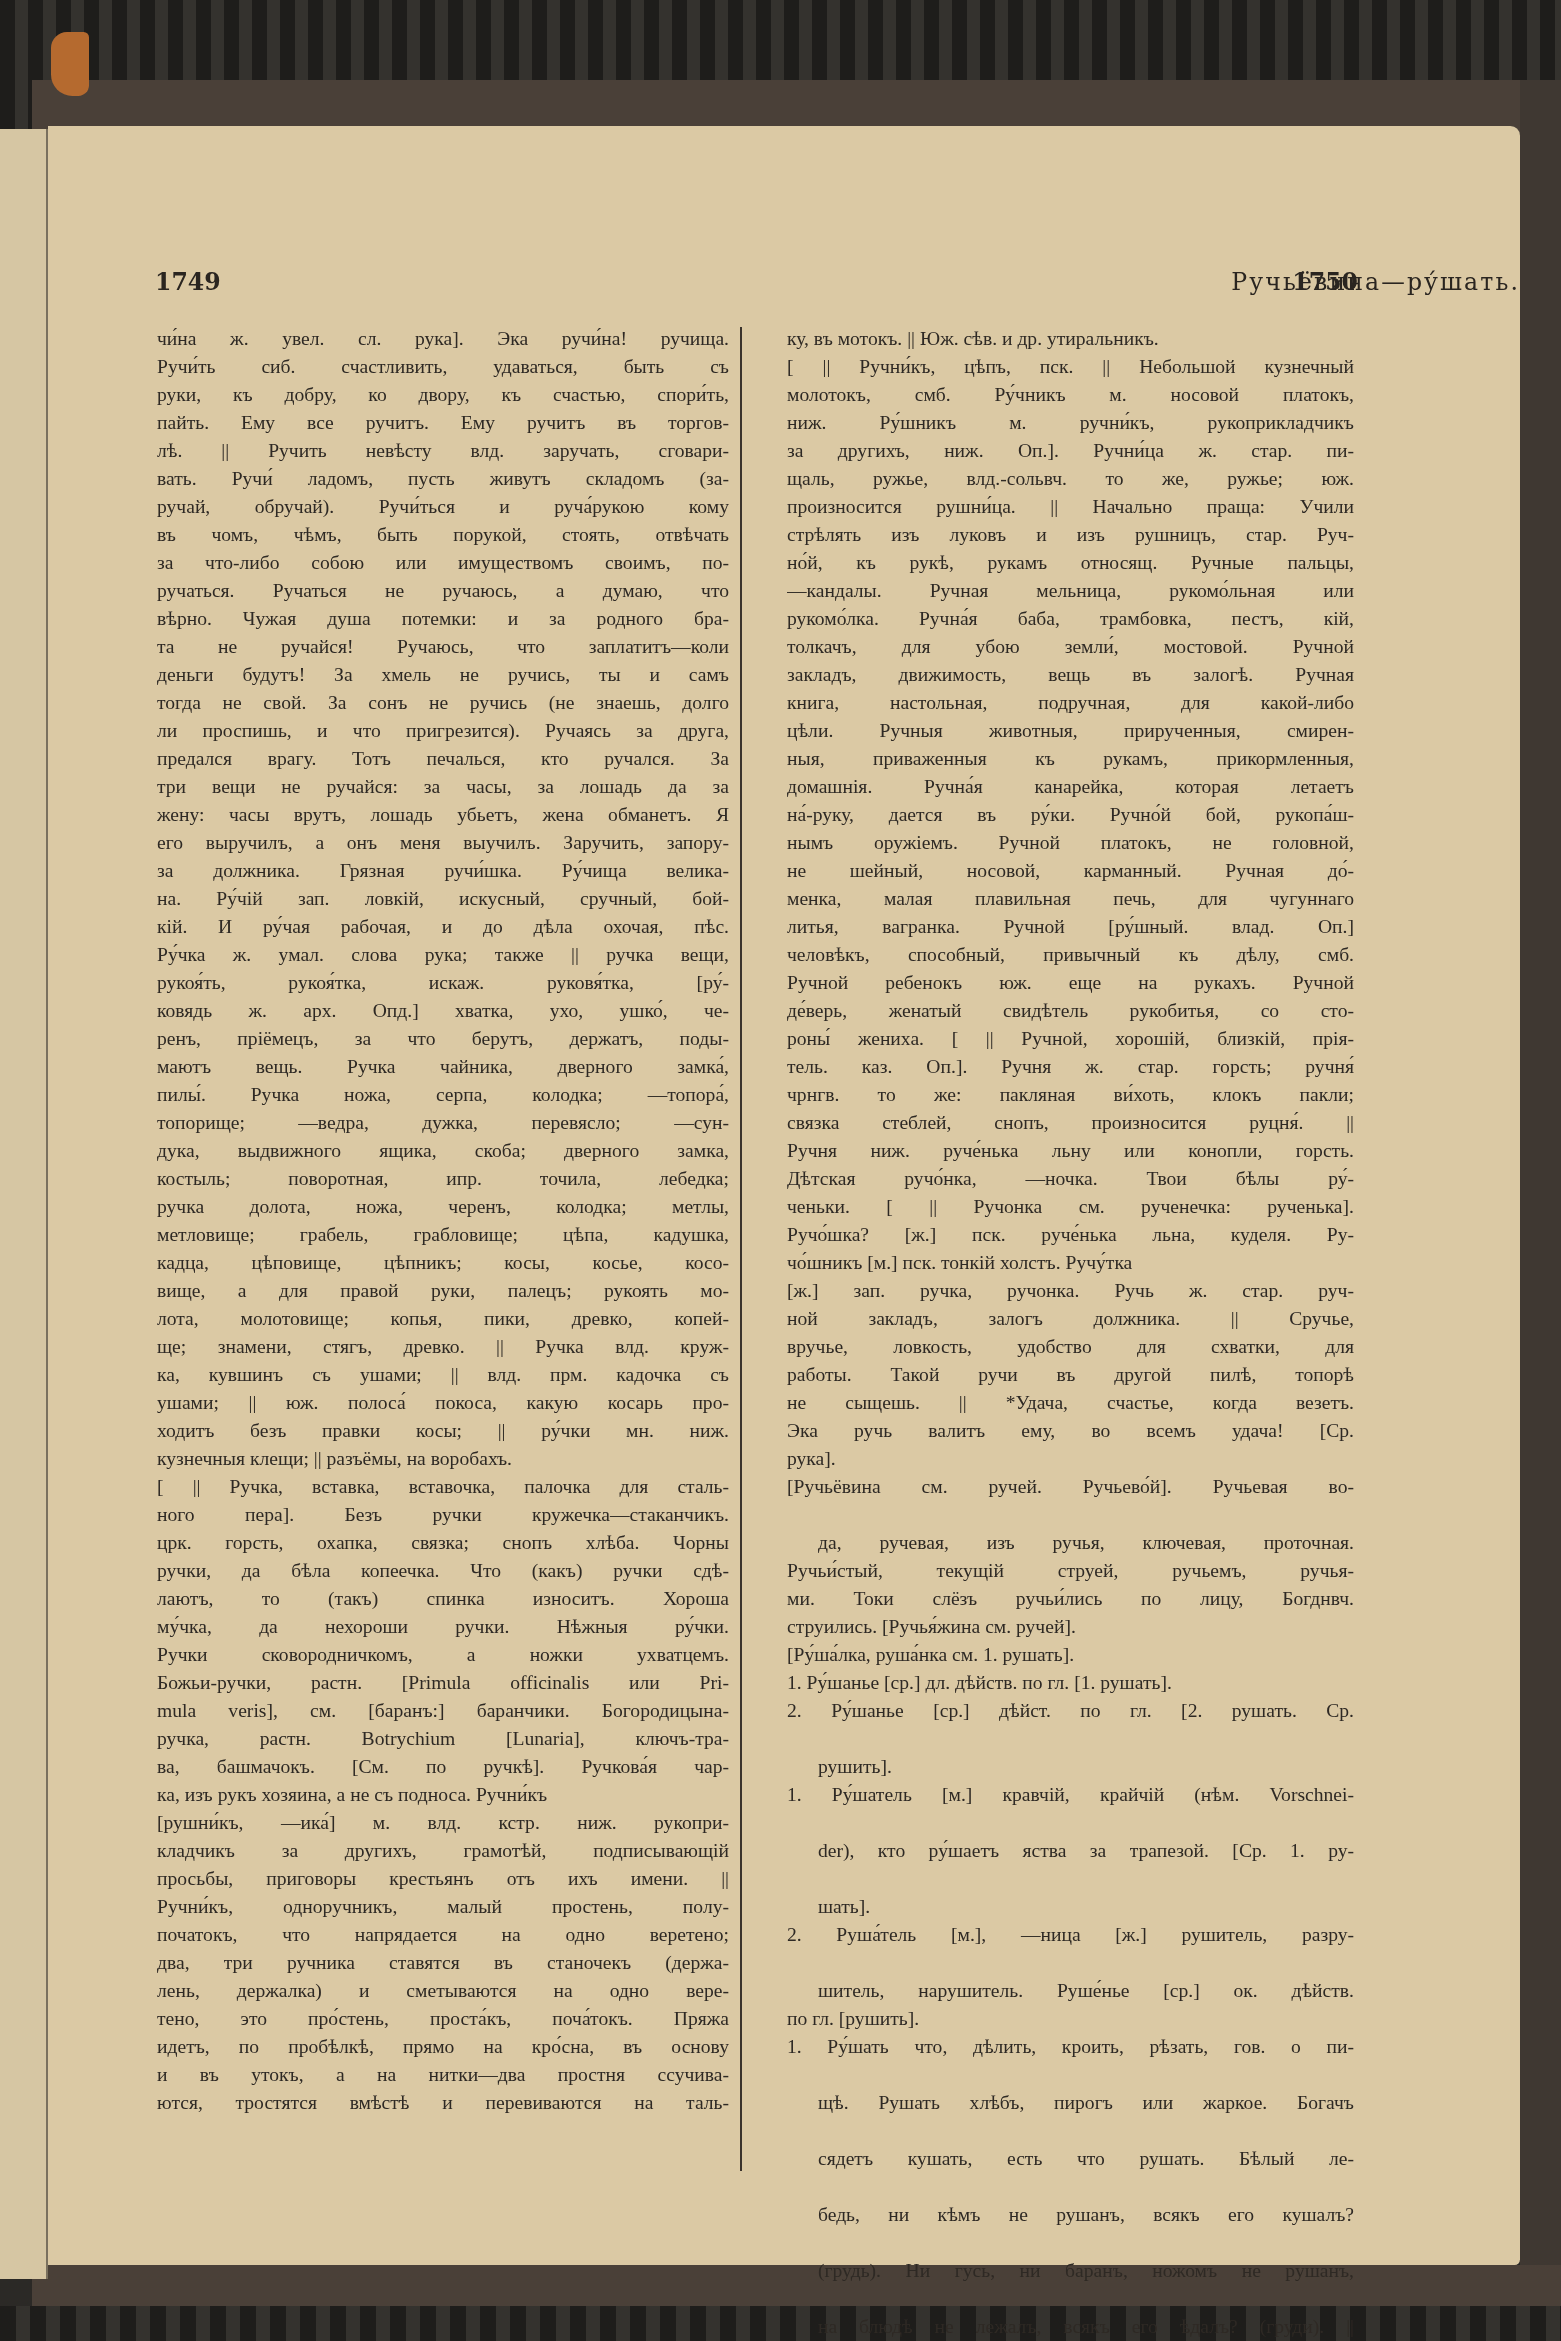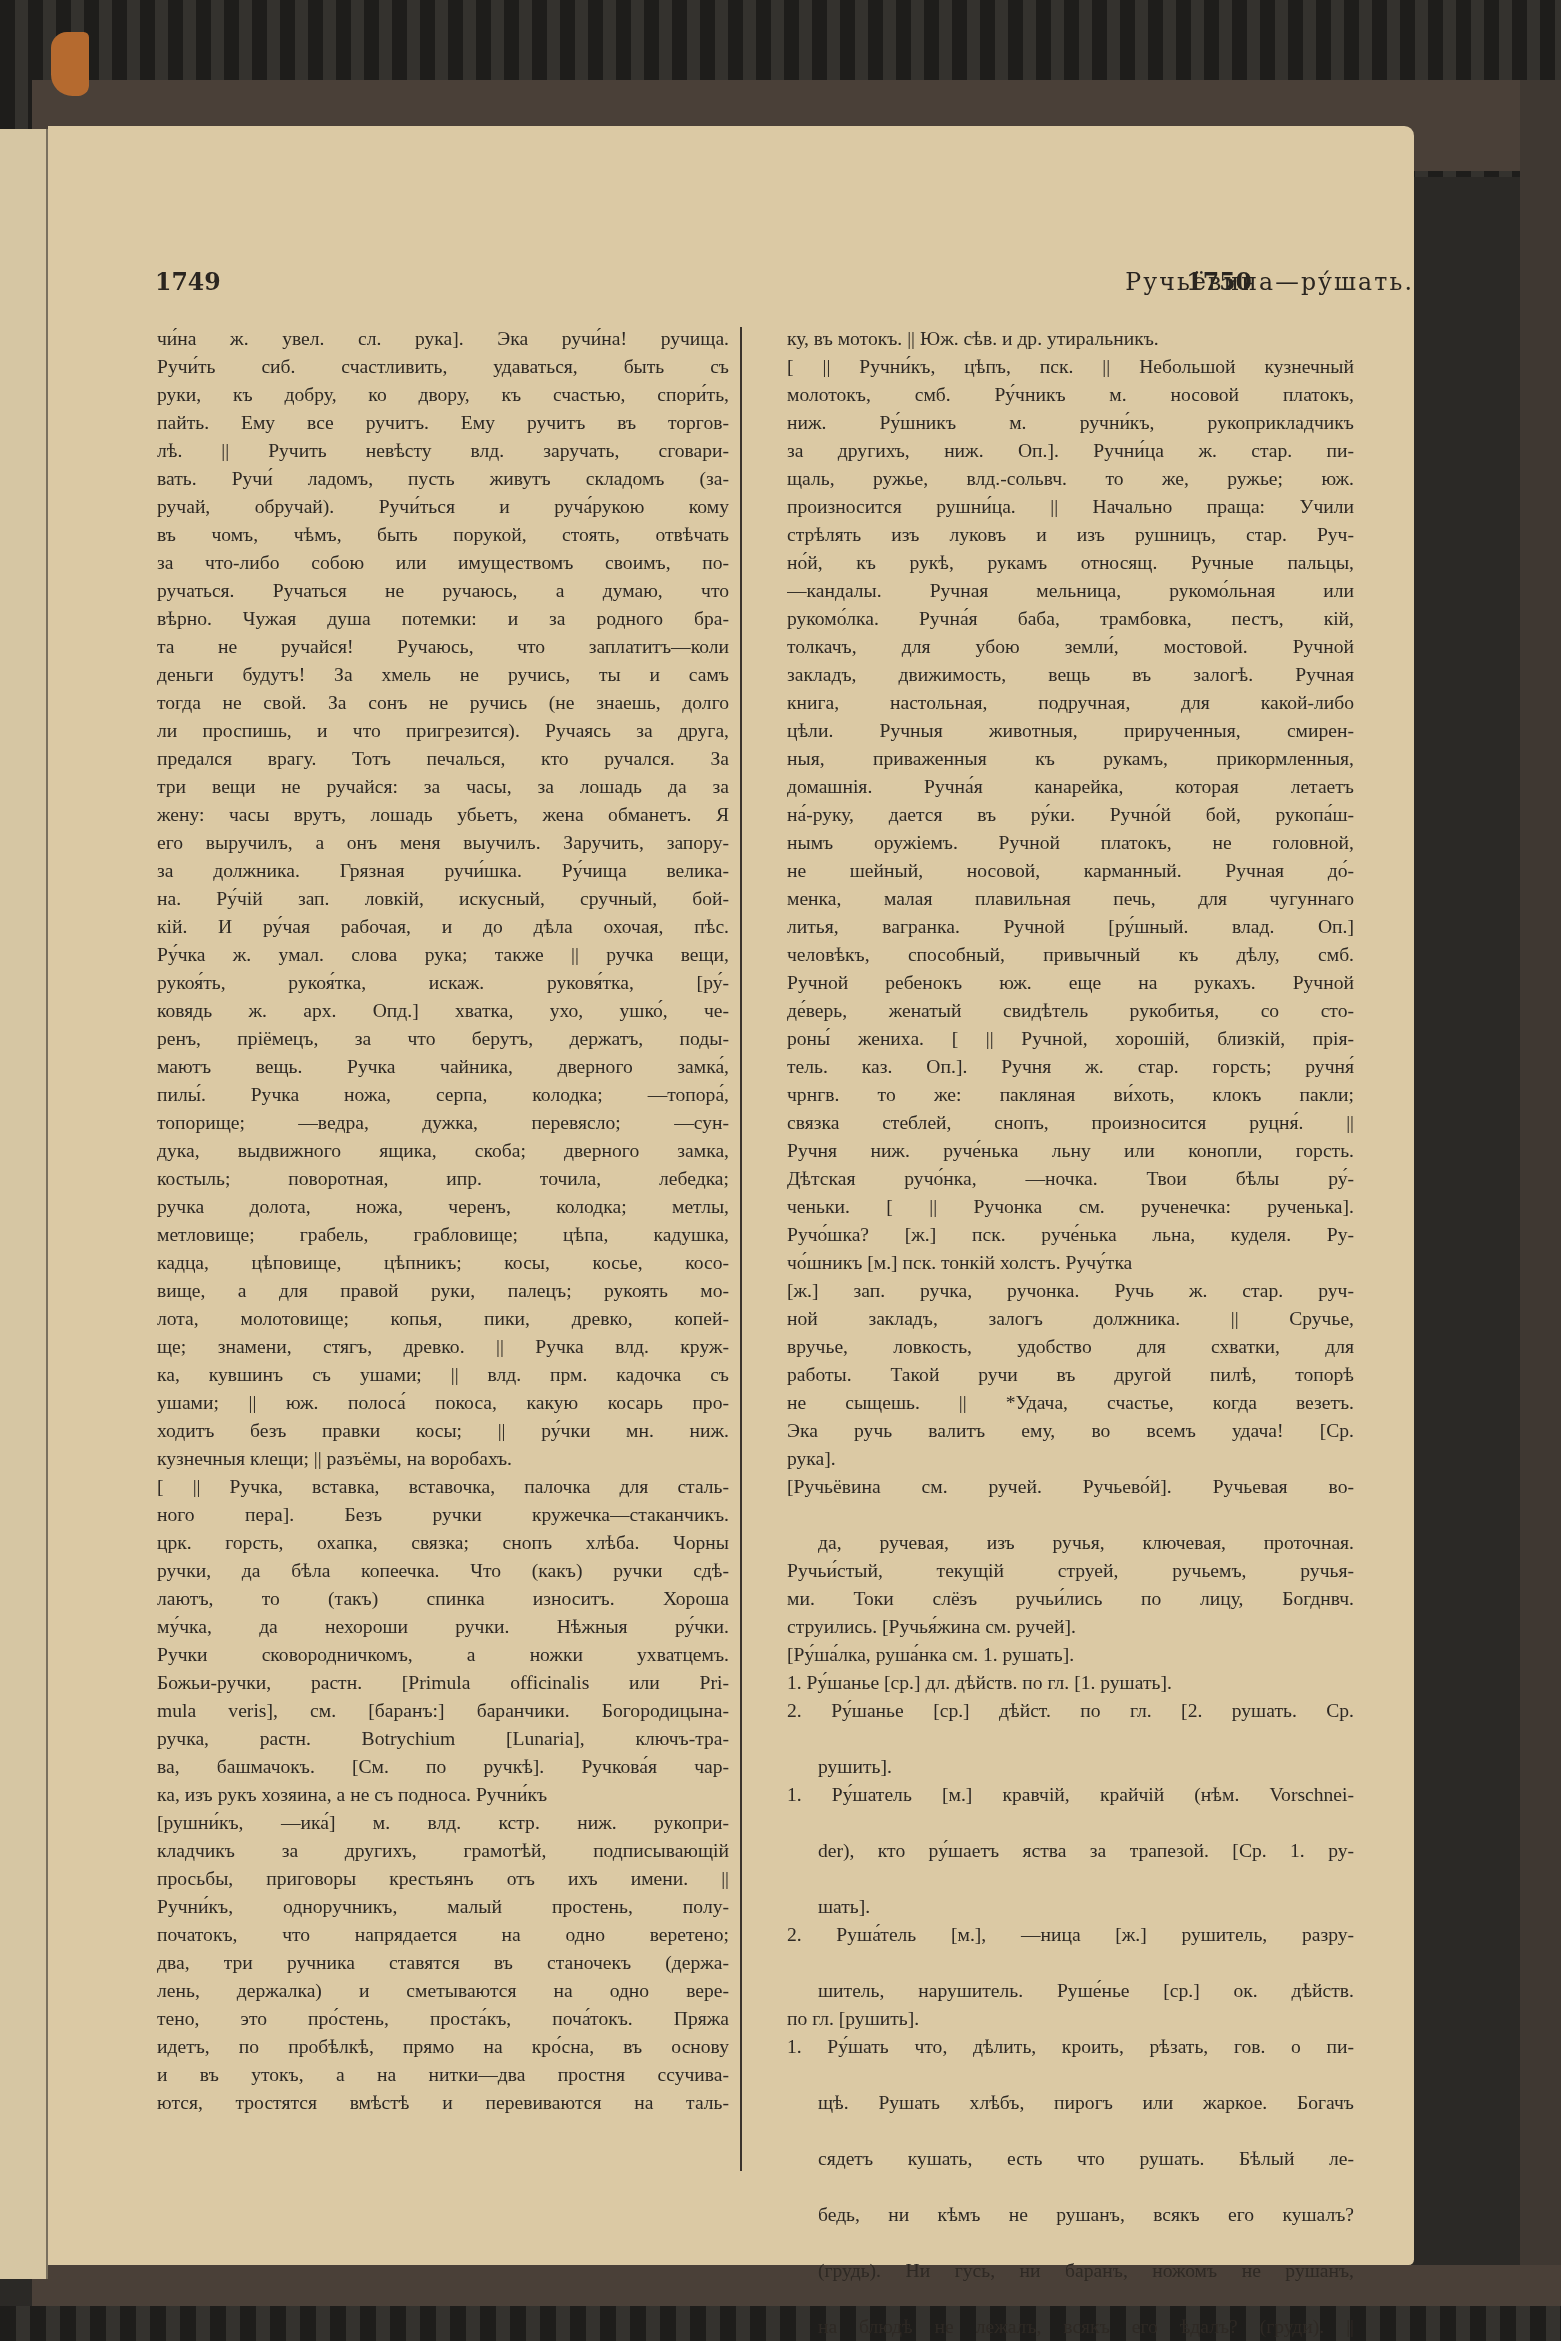--- a/index.html
+++ b/index.html
@@ -33,21 +33,21 @@
   .left-page-edge {
     position:absolute; left:0; top:129px; width:46px; height:2150px;
     background:#d6c6a3;
     border-right:2.1px solid #7a705e;
   }
   .torn-corner {
     position:absolute; left:51px; top:32px; width:38px; height:64px;
     background:#b56a2f; border-radius:16px 5.4px 10.7px 21.4px;
   }
   .page {
-    position:absolute; left:48px; top:126px; width:1366px; height:2139px;
+    position:absolute; left:48px; top:126px; width:1472px; height:2139px;
     background:#dbc9a4;
     border-radius:0 9.7px 5.4px 0;
   }
   .running-head {
     position:absolute; top:142px; left:0; width:100%; height:32px;
     font-size:23.6px; color:#2a2520;
   }
   .pn-left { position:absolute; left:107px; top:0; font-weight:bold; }
   .pn-right { position:absolute; right:162px; top:0; font-weight:bold; }
   .title { position:absolute; left:0; width:100%; text-align:right; top:0; letter-spacing:2.1px; font-weight:normal; }

